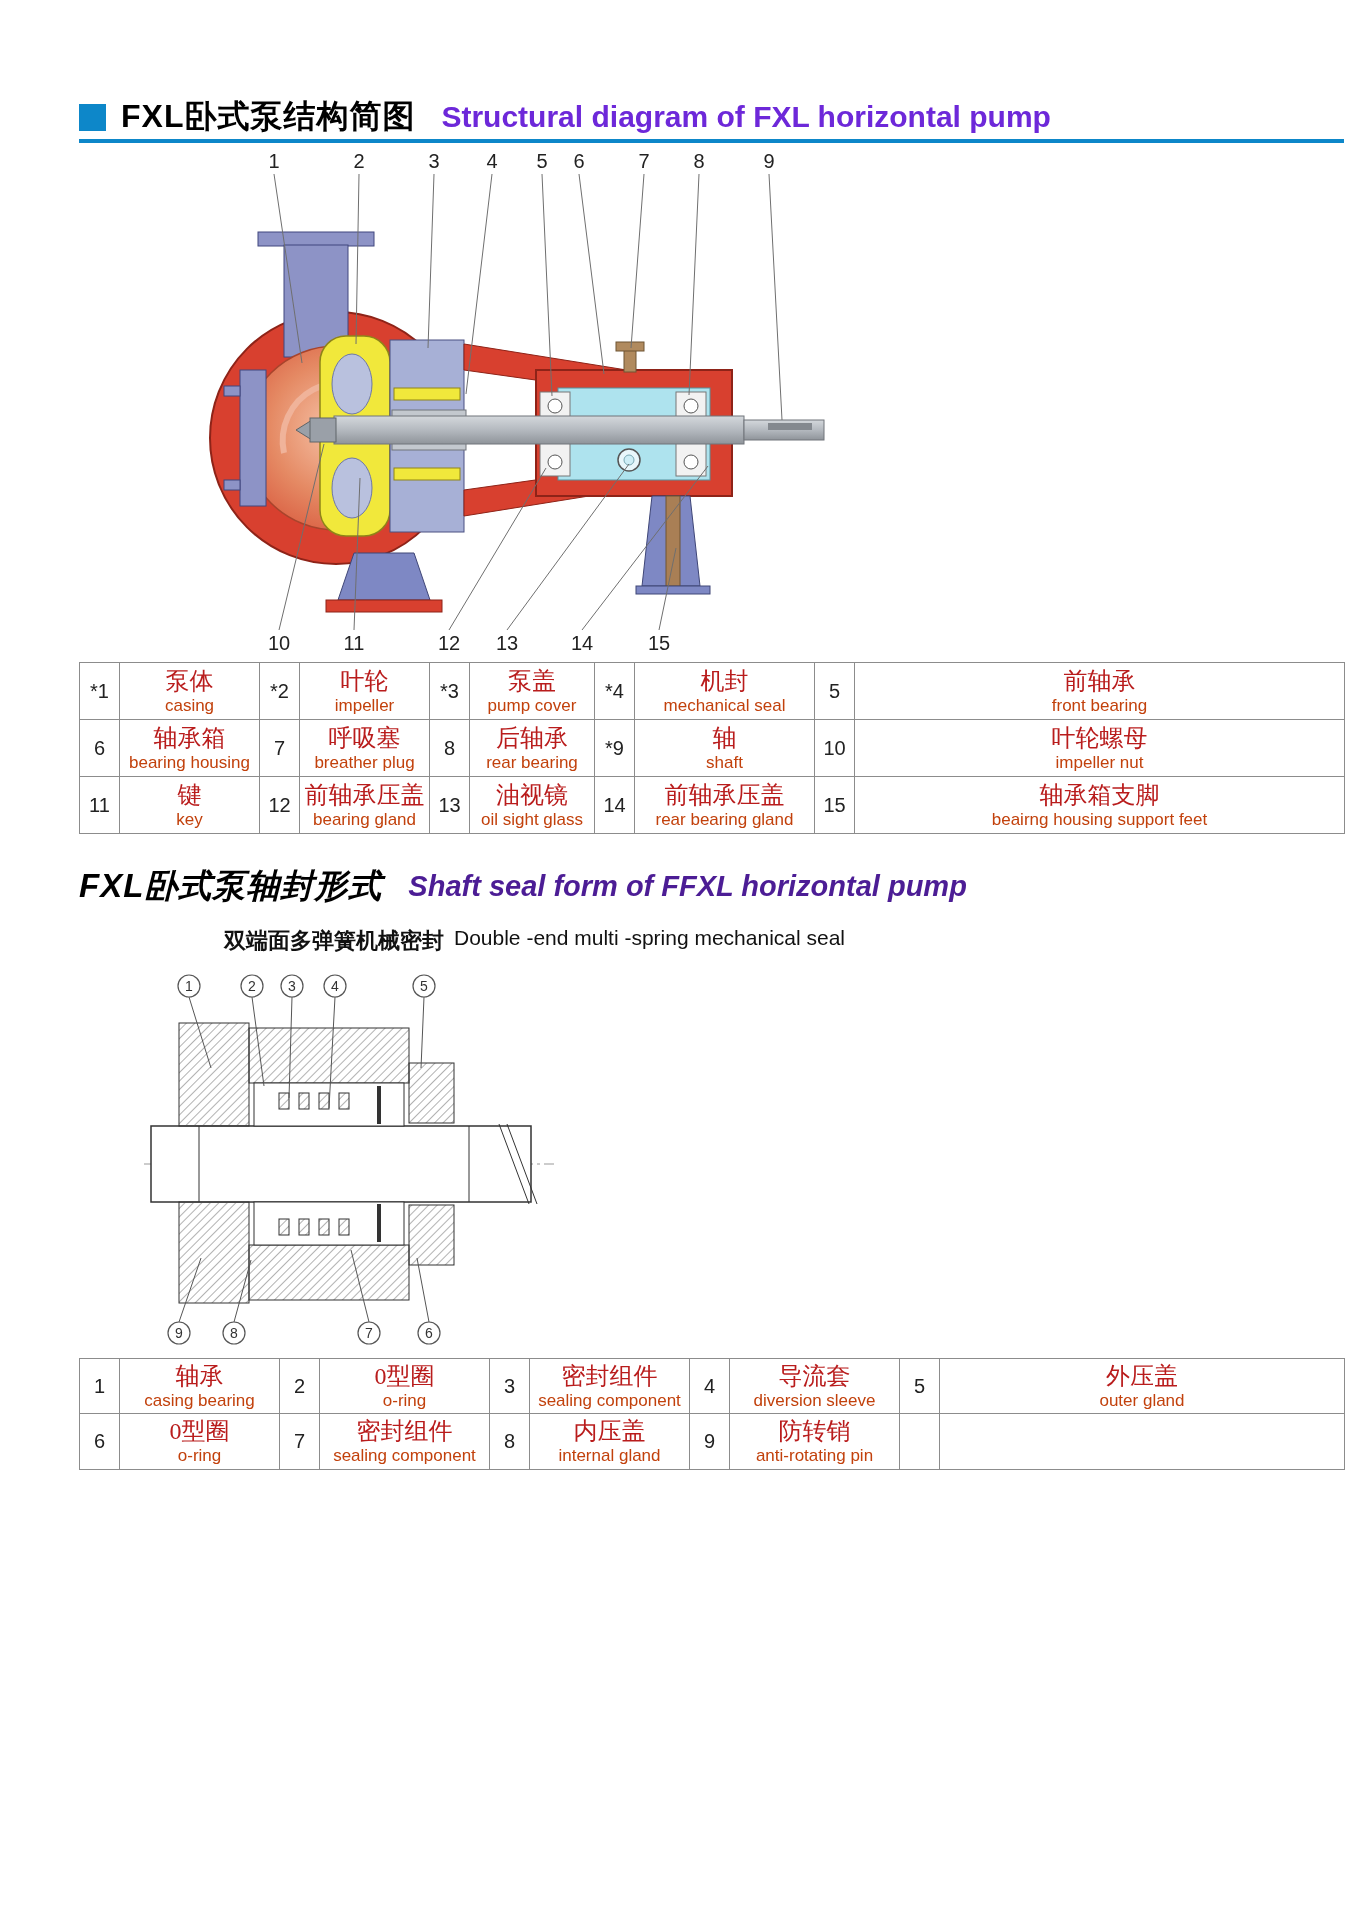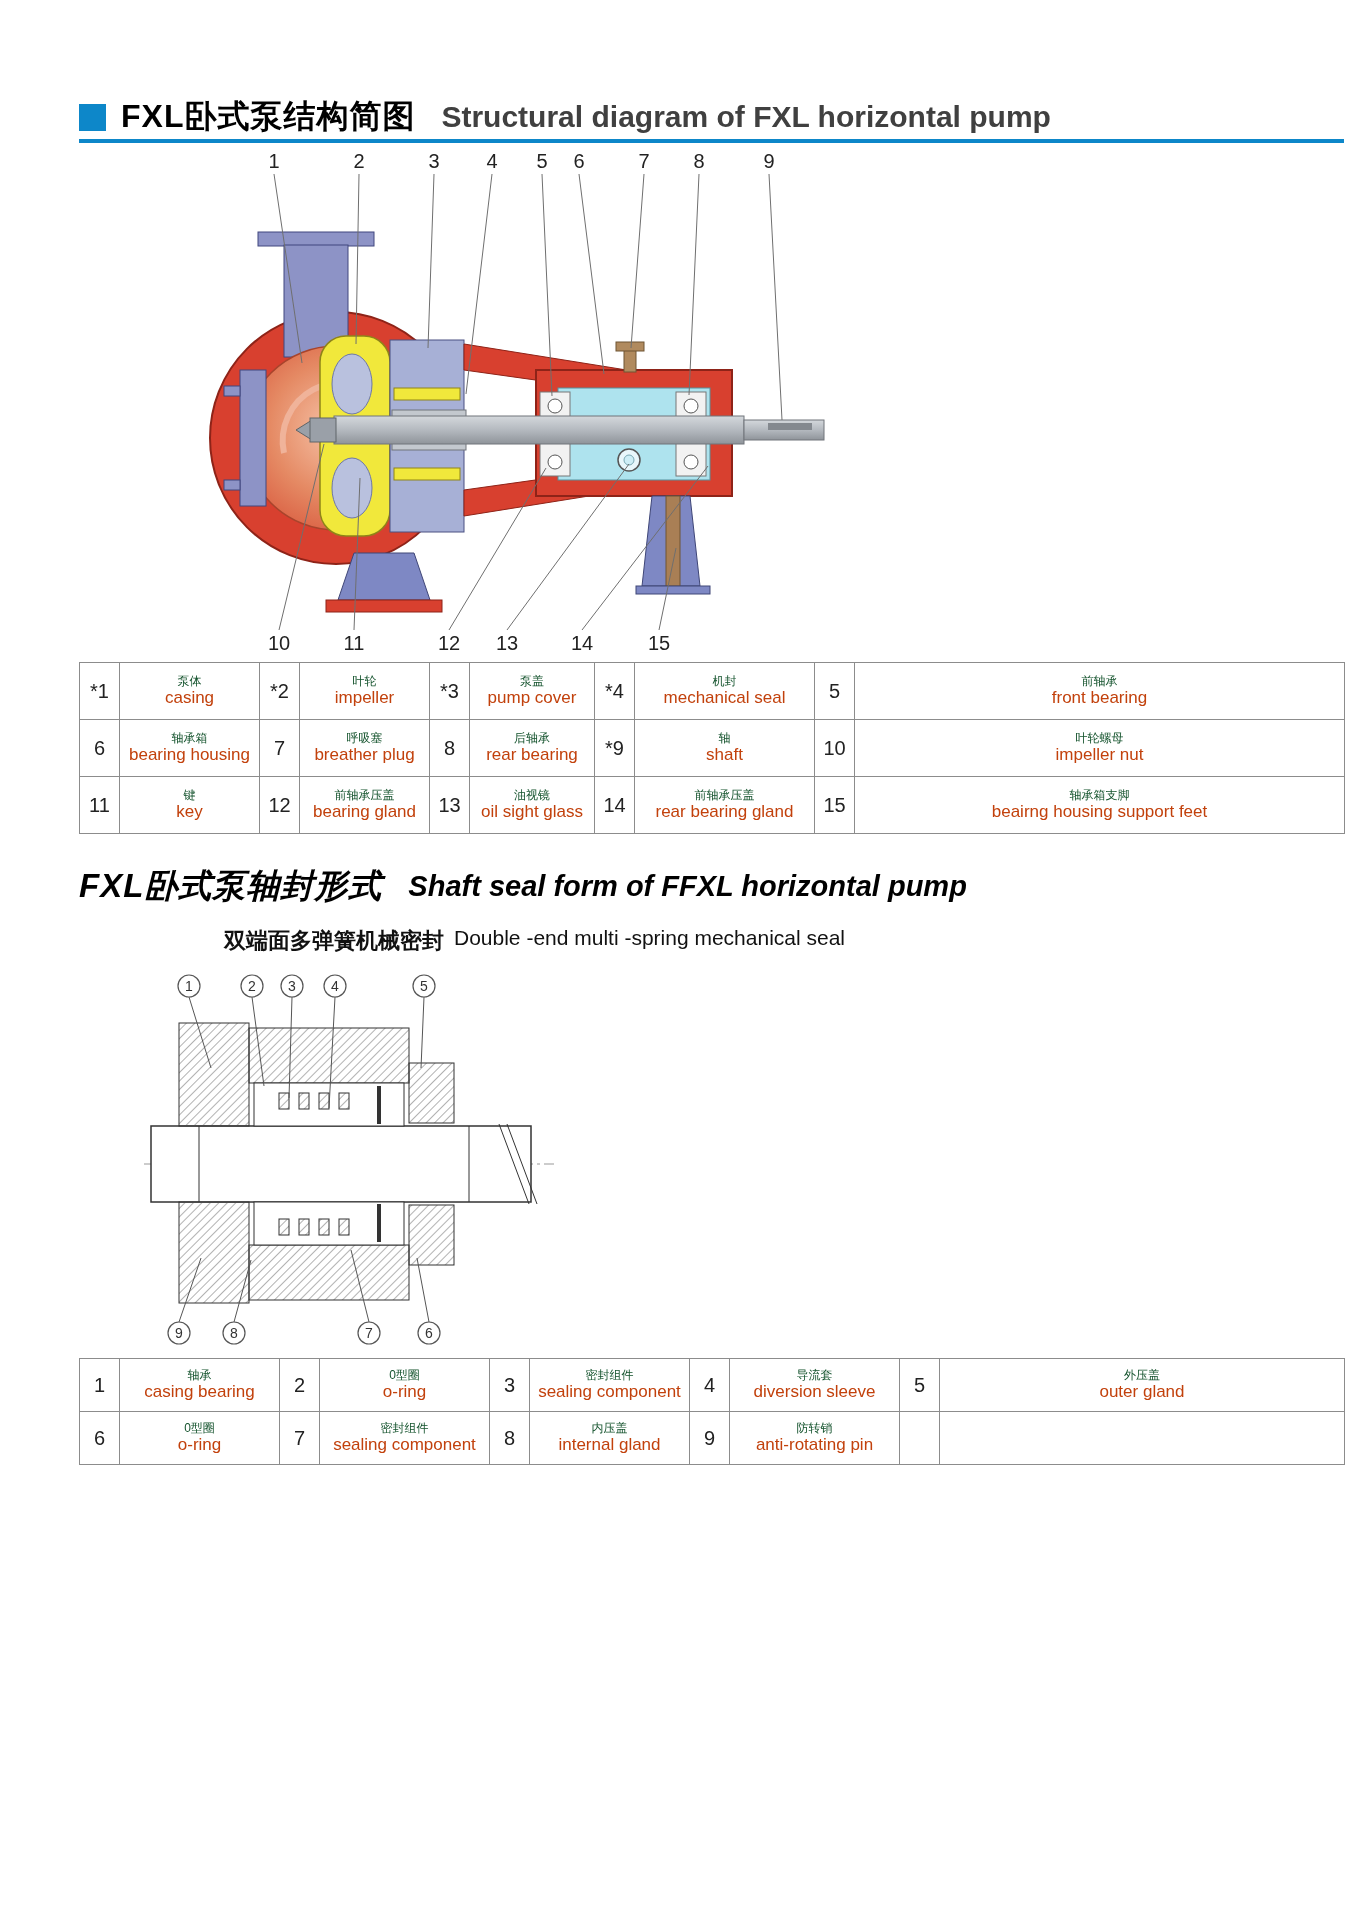--- a/index.html
+++ b/index.html
@@ -4,46 +4,46 @@
 <style>
   html,body{margin:0;padding:0;background:#fff;}
   .page{position:relative;width:1350px;height:1920px;background:#fff;overflow:hidden;
         font-family:"Liberation Sans",sans-serif;color:#1c1c1c;margin-left:34px;}
 
   
   .sec-header{position:absolute;display:flex;align-items:center;}
   .sec1{top:95px;left:45px;}
   .bullet{width:27px;height:27px;background:#0d87c9;margin-right:15px;flex:0 0 auto;}
   .sec1 .t-zh{font-size:32px;font-weight:bold;color:#000;letter-spacing:1px;}
-  .sec1 .t-en{font-size:30px;font-weight:bold;color:#404040;margin-left:26px;}
+  .sec1 .t-en{font-size:30px;font-weight:bold;color:#6d28d9;margin-left:26px;}
   .rule{position:absolute;top:139px;left:45px;width:1265px;height:4px;background:#0d87c9;}
 
   .sec2{top:864px;left:45px;font-style:italic;}
   .sec2 .t-zh{font-size:33px;font-weight:bold;color:#000;letter-spacing:1px;}
-  .sec2 .t-en{font-size:29px;font-weight:bold;color:#000000;margin-left:26px;}
+  .sec2 .t-en{font-size:29px;font-weight:bold;color:#4c1d95;margin-left:26px;}
 
   .subtitle{position:absolute;top:926px;left:190px;display:flex;align-items:flex-start;}
   .subtitle .s-zh{font-size:22px;font-weight:bold;color:#111;}
   .subtitle .s-en{font-size:21px;color:#111;margin-left:10px;}
 
   
   .diagram1{position:absolute;top:148px;left:150px;width:700px;height:512px;}
   .diagram2{position:absolute;top:968px;left:105px;width:420px;height:392px;}
   .callout{font-family:"Liberation Sans",sans-serif;font-size:20px;fill:#222;}
   .callout2{font-family:"Liberation Sans",sans-serif;font-size:14px;fill:#333;}
 
   
   table.parts{position:absolute;left:45px;width:1265px;border-collapse:collapse;table-layout:fixed;}
   table.parts td{border:1px solid #8c8c8c;text-align:center;vertical-align:middle;padding:3px 2px;}
   table.t1{top:662px;}
   table.t2{top:1358px;}
   table.t1 td{height:50px;}
   table.t2 td{height:46px;}
   td.num{font-size:20px;color:#222;}
-  .zh{font-size:12px;line-height:1.2;color:#14532d;}
+  .zh{font-size:24px;line-height:1.2;color:#b91c1c;font-family:Liberation Serif, serif;}
   .en{font-size:17px;line-height:1.15;color:#c2410c;}
 </style>
 </head>
 <body>
 
 <div class="page">
 
   <div class="sec-header sec1">
     <span class="bullet"></span>
     <span class="t-zh">FXL卧式泵结构简图</span>

